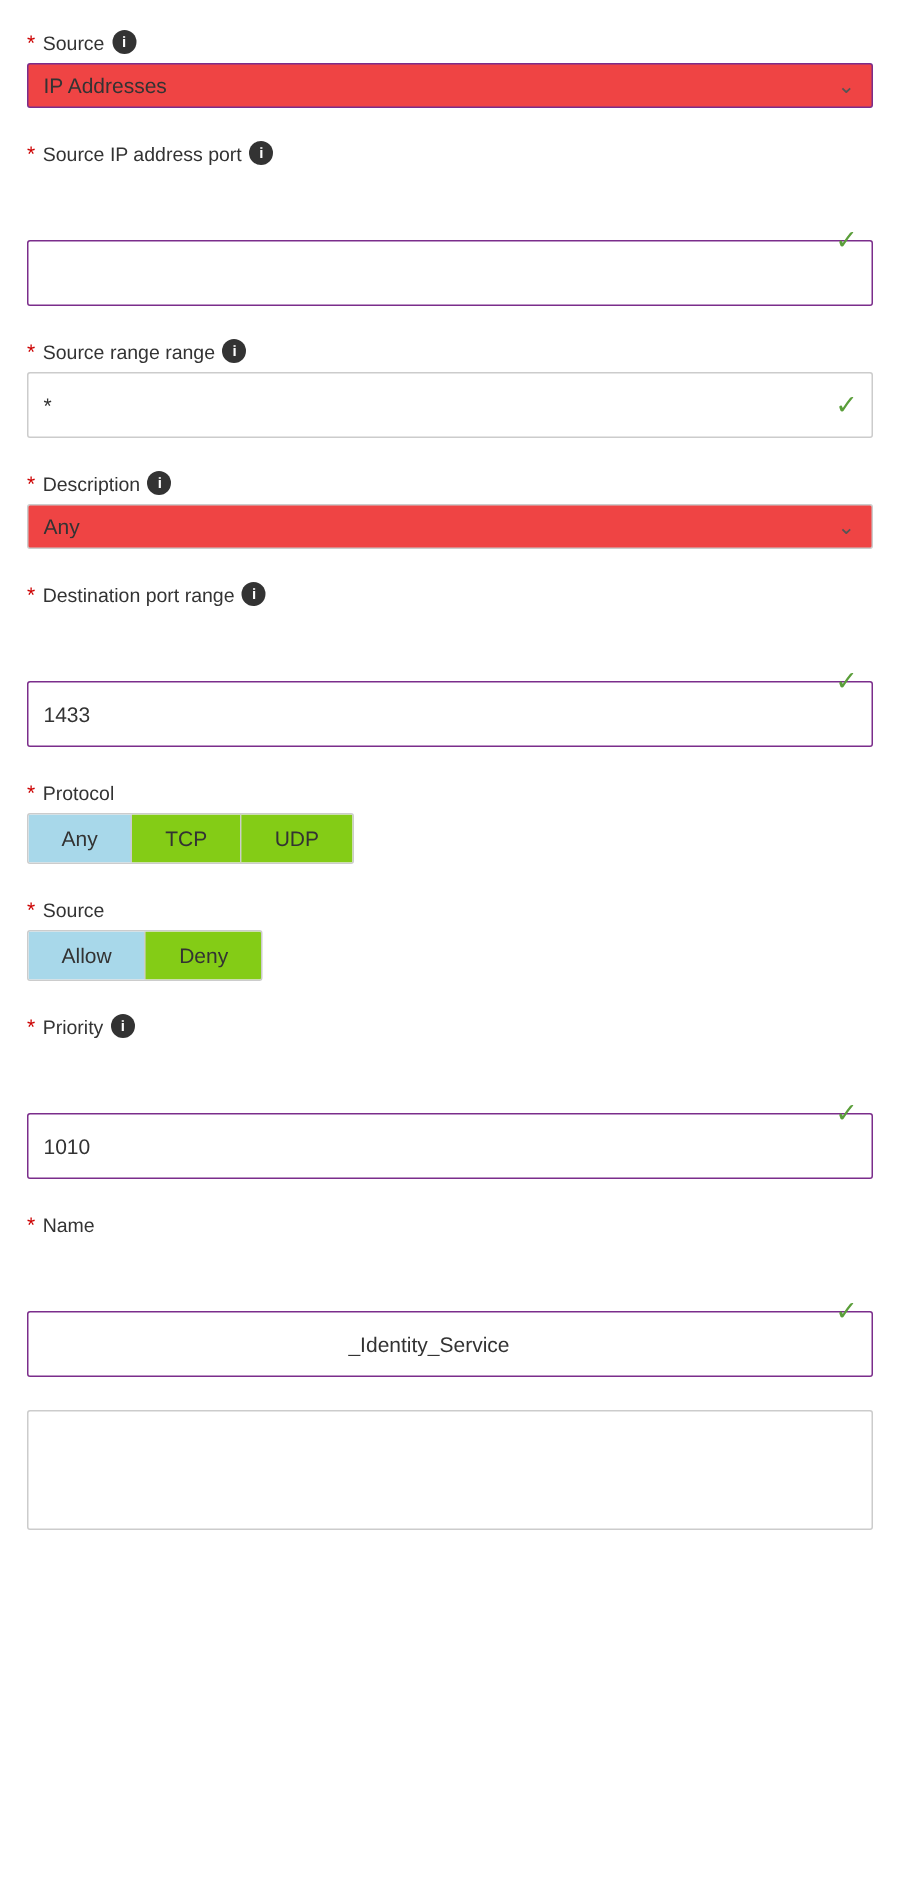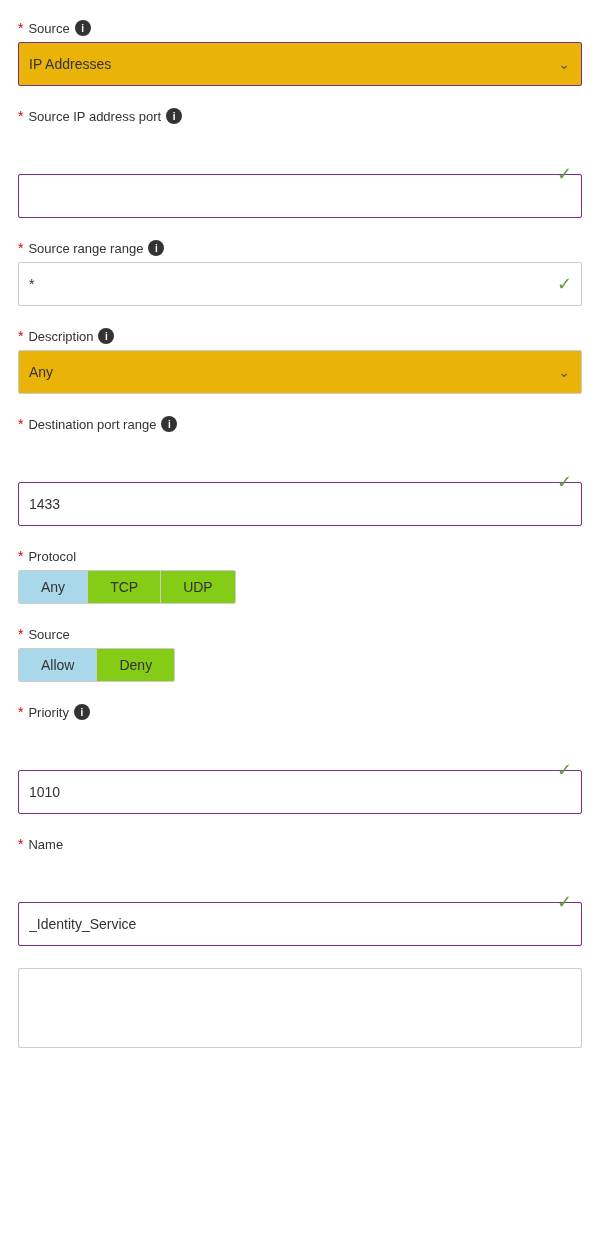--- a/index.html
+++ b/index.html
@@ -83,27 +83,27 @@
       font-size: 18px;
       pointer-events: none;
     }
 
     .select-wrapper {
       position: relative;
     }
 
     .select-field {
       width: 100%;
-      height: 44px;
+      height: 30px;
       border: 1.5px solid #7b2d8b;
       border-radius: 2px;
       padding: 0 38px 0 10px;
       font-size: 14px;
       color: #333;
-      background: #eab308;
+      background: #ef4444;
       appearance: none;
       -webkit-appearance: none;
       cursor: pointer;
       outline: none;
     }
 
     .select-field.grey-border {
       border-color: #ccc;
     }
 
@@ -265,20 +265,20 @@
     <span class="checkmark">✓</span>
   </div>
 </div>
 
 <div class="field-group">
   <div class="field-label">
     <span class="required-star">*</span>
     <span>Name</span>
   </div>
   <div class="input-wrapper">
-    <input type="text" class="input-field purple-border" value="_Identity_Service" style="">
+    <input type="text" class="input-field purple-border" value="_Identity_Service" style="text-align: center;">
     <span class="checkmark">✓</span>
   </div>
 </div>
 
 <div class="field-group">
   <textarea class="textarea-field" style=""></textarea>
 </div>
 
 </body></html>

